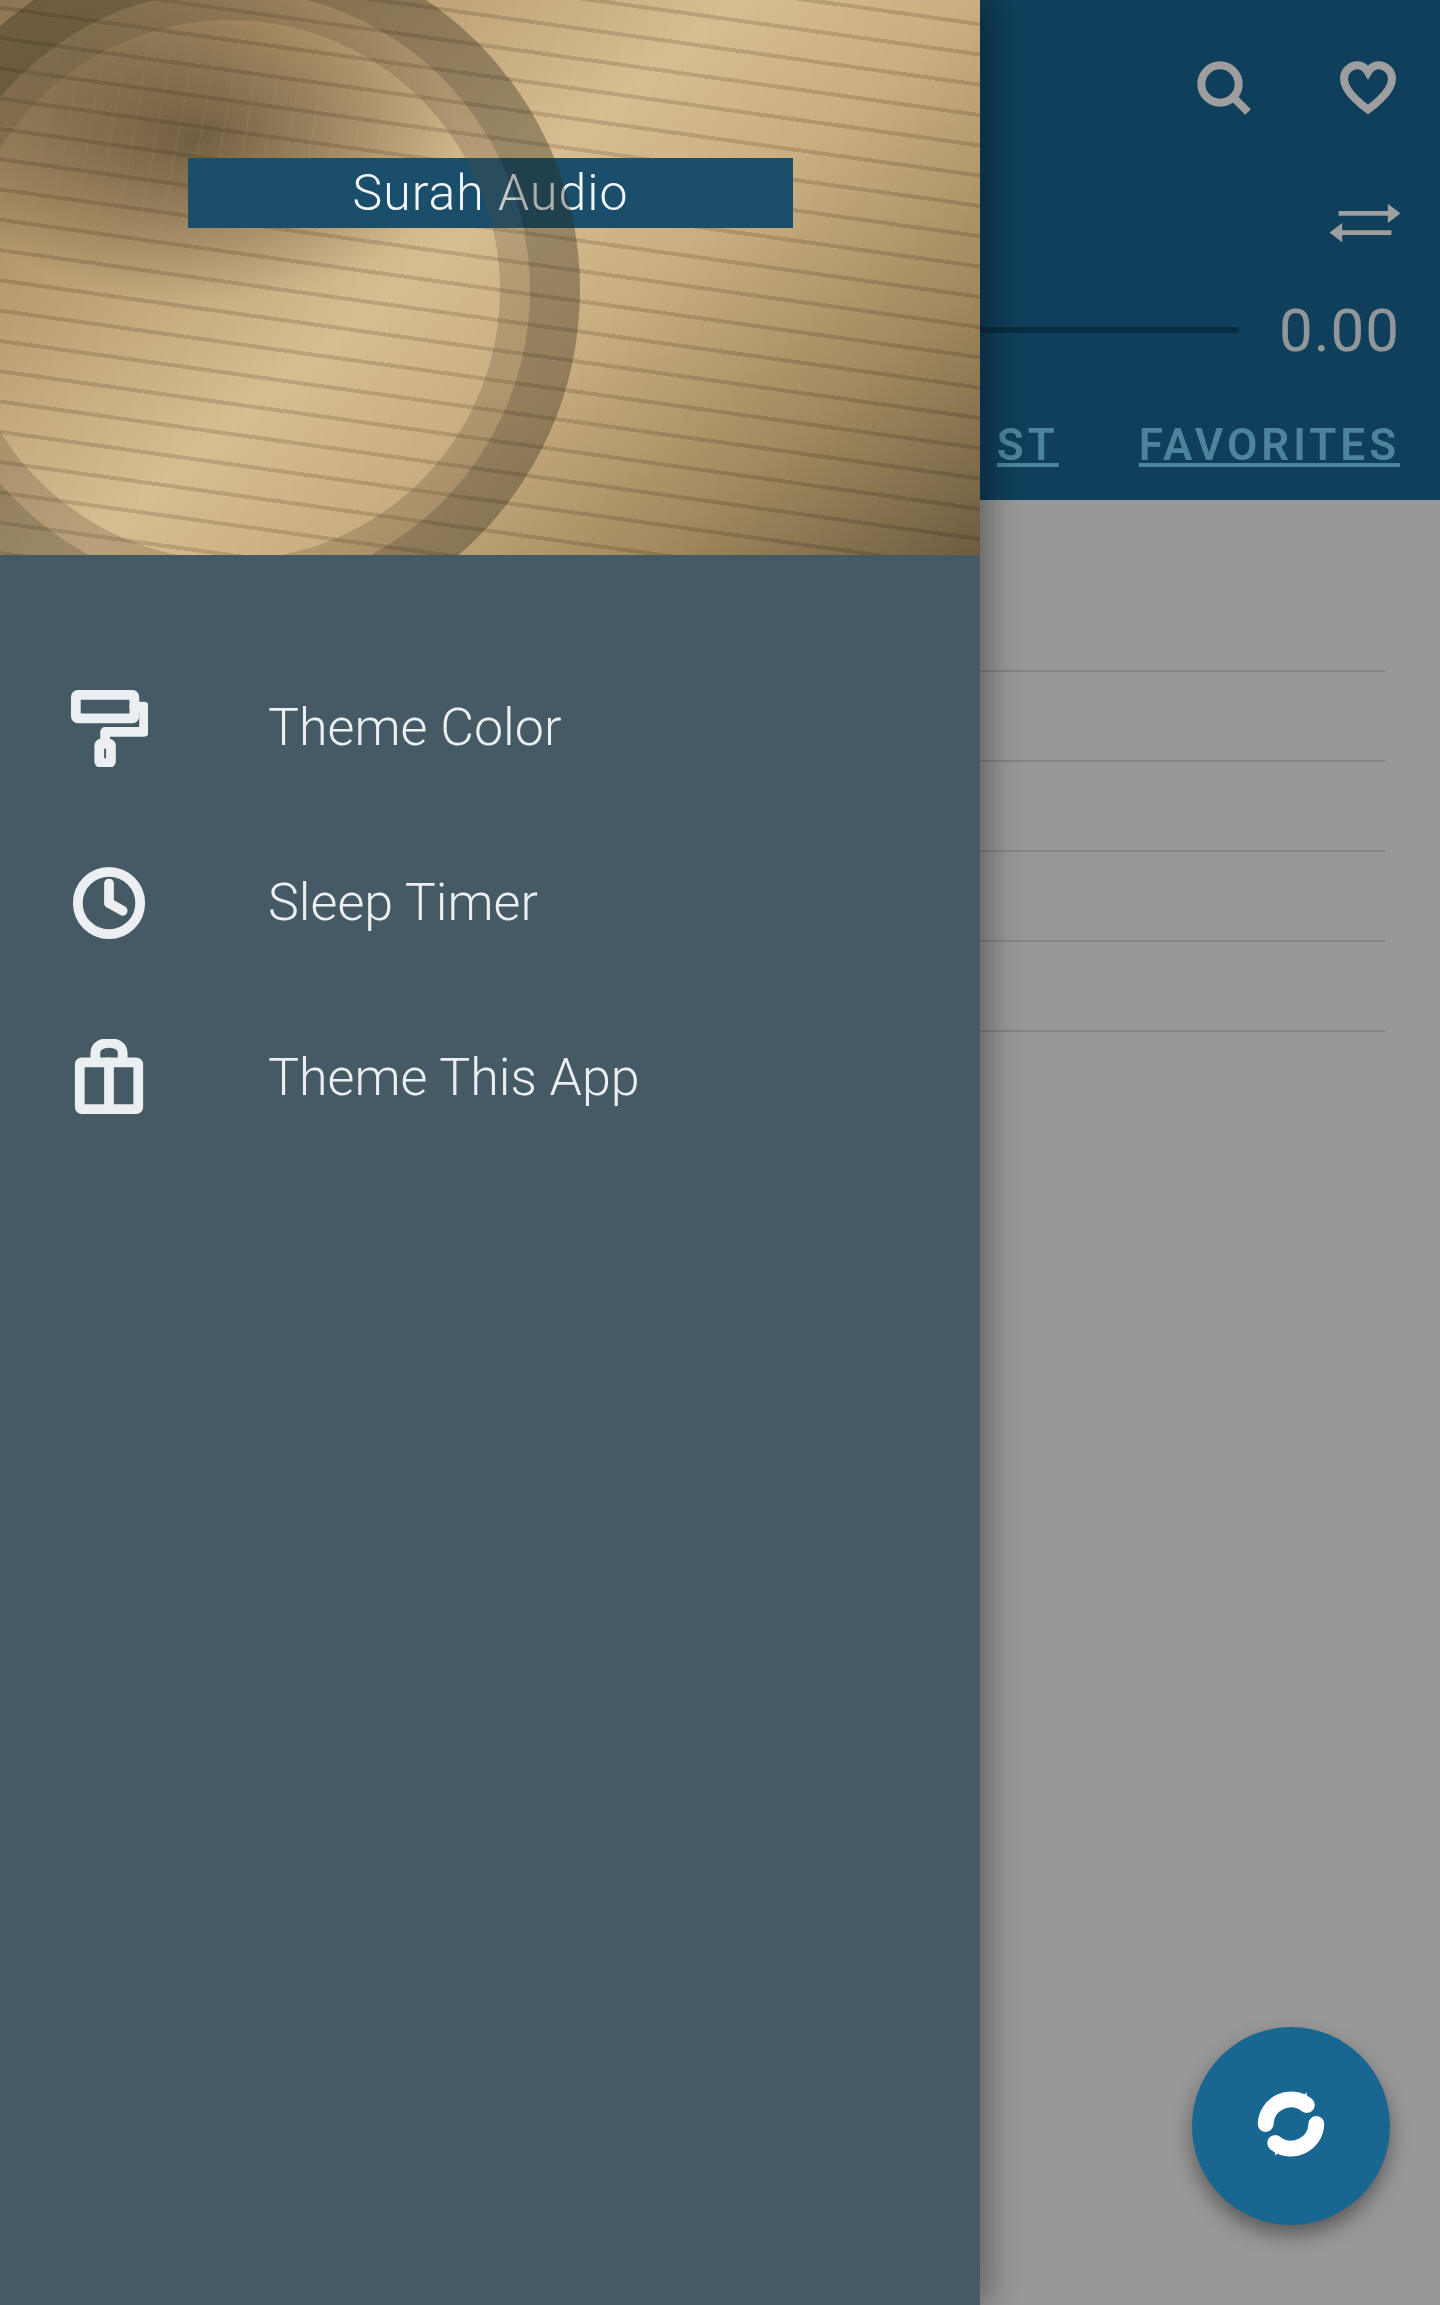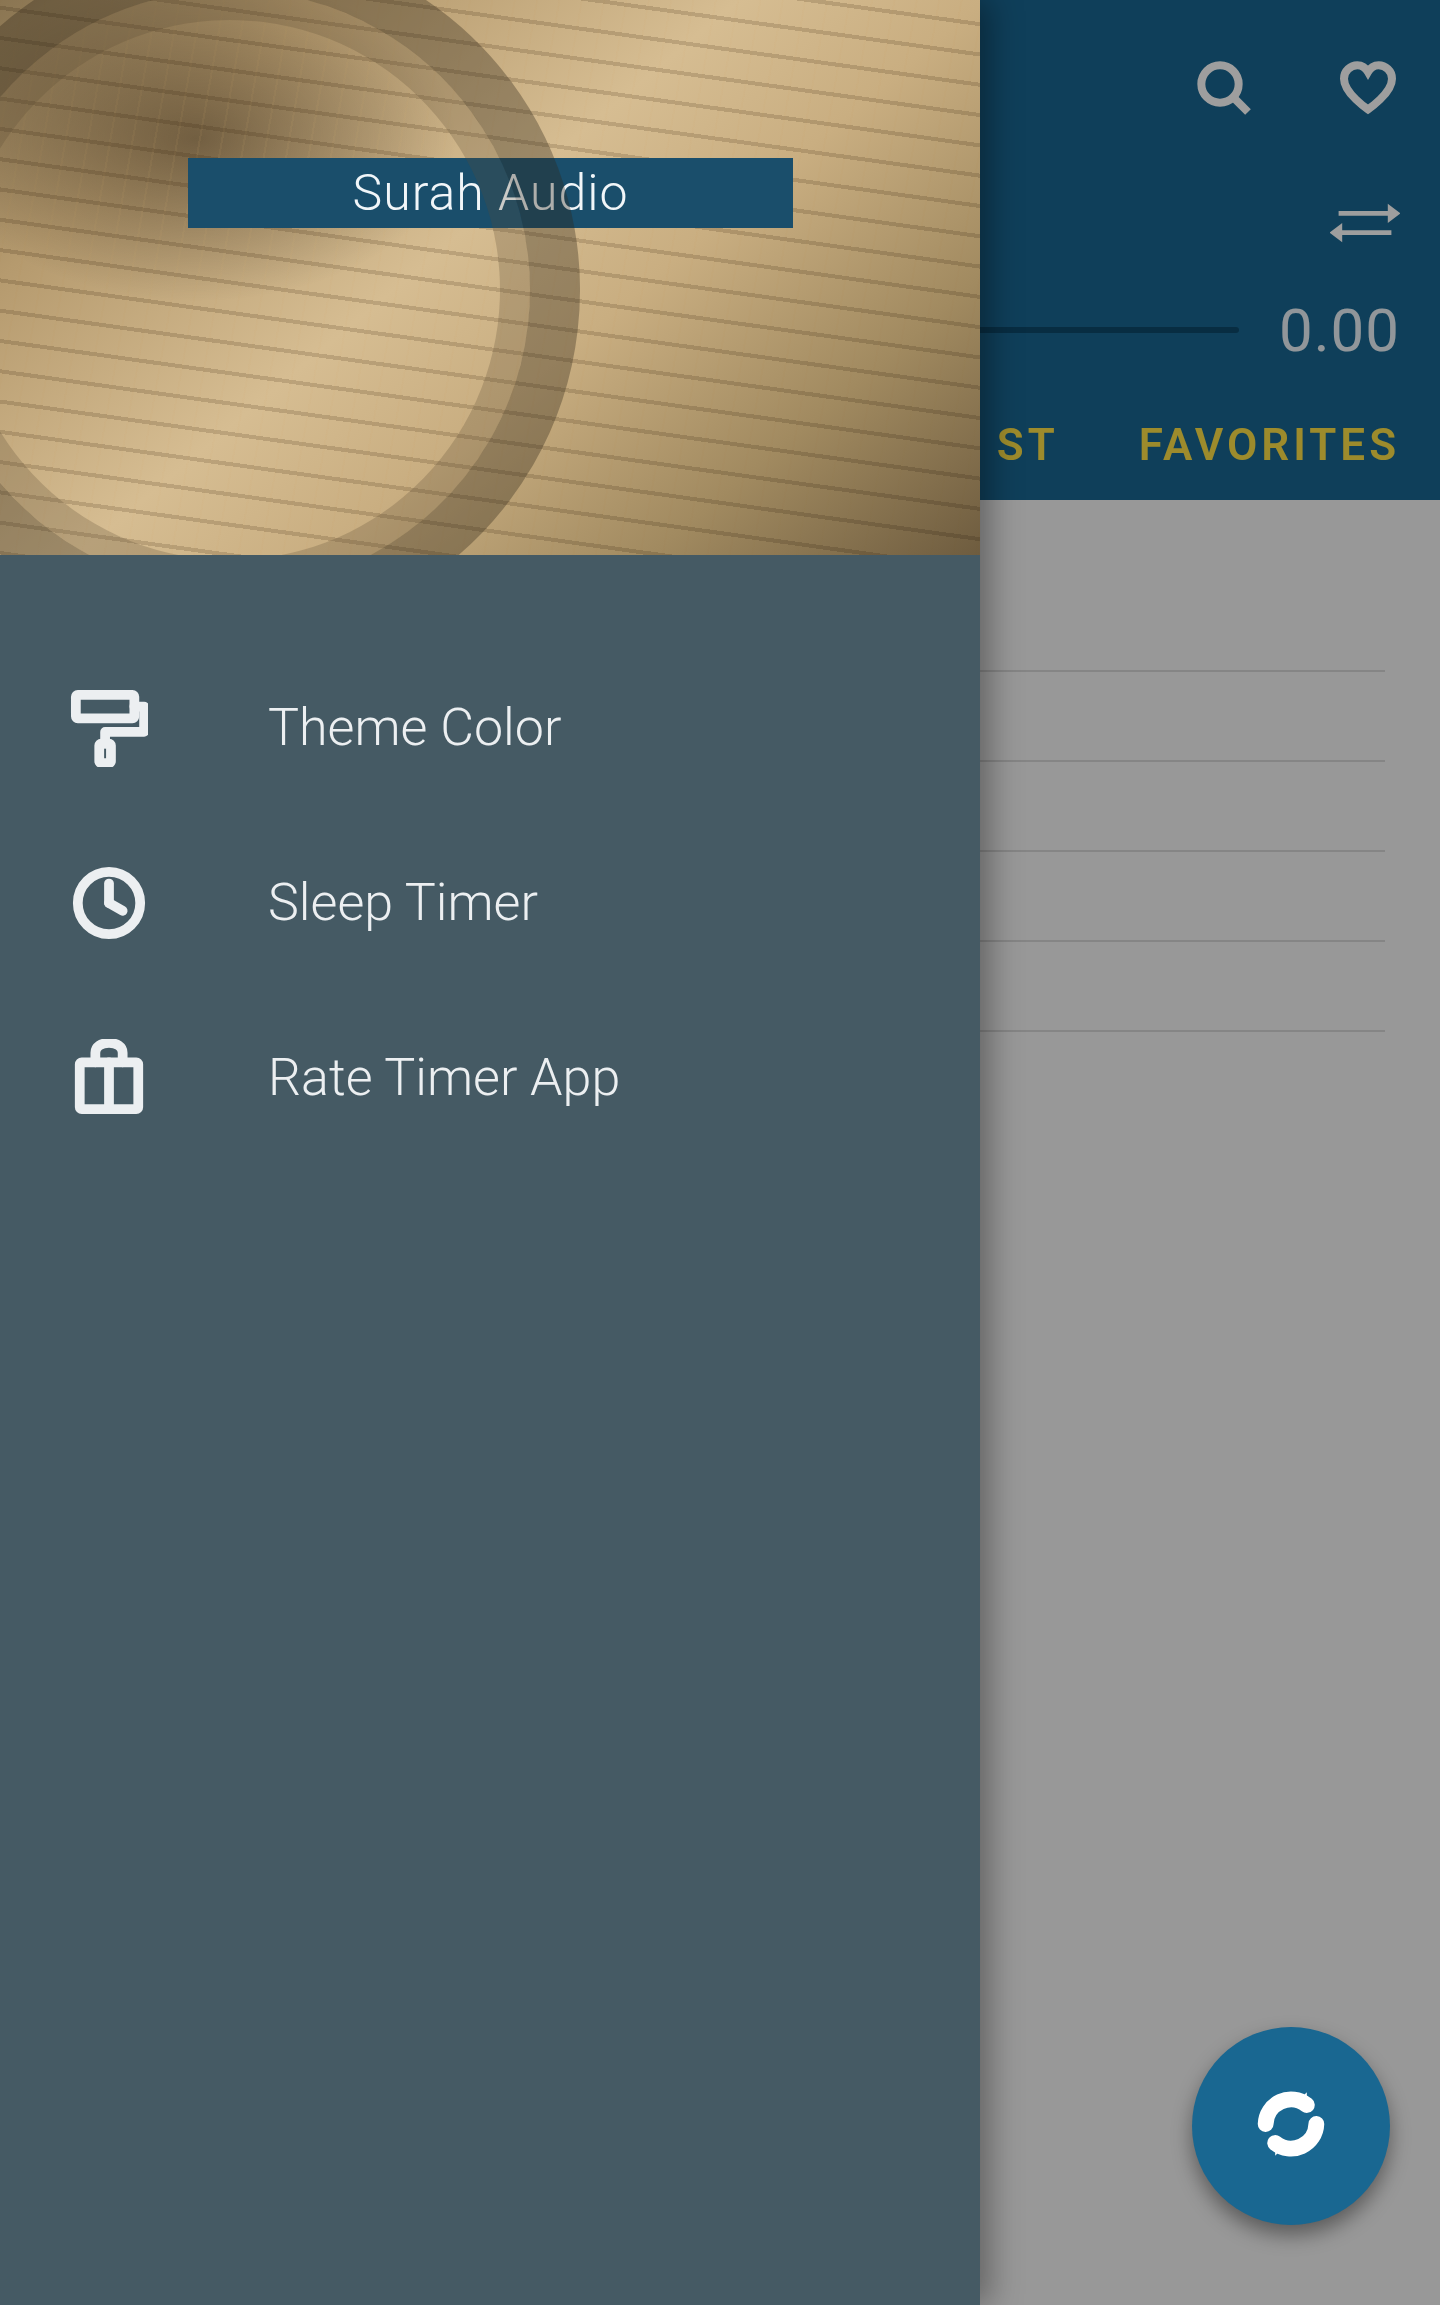--- a/index.html
+++ b/index.html
@@ -11,21 +11,21 @@
   .appbar-area { background: #196791; color: #fff; }
   .appbar-top { height: 180px; display: flex; align-items: center; justify-content: flex-end; padding: 0 40px; gap: 80px; }
   .appbar-top svg { width: 64px; height: 64px; stroke: #fff; fill: none; stroke-width: 3; }
   .player-row { height: 90px; display: flex; align-items: center; justify-content: flex-end; padding: 0 40px; }
   .player-row svg { width: 70px; height: 48px; stroke: #fff; fill: #fff; }
   .progress-row { height: 120px; display: flex; align-items: center; gap: 40px; padding: 0 40px; }
   .progress-spacer { flex: 1; }
   .progress-track { width: 280px; height: 6px; background: #0e4a6b; border-radius: 3px; }
   .progress-time { font-size: 60px; color: #eaf3f8; letter-spacing: 1px; }
   .tabs-row { height: 110px; display: flex; align-items: center; justify-content: flex-end; padding: 0 40px; gap: 60px; }
-  .tabs-row span { font-size: 44px; font-weight: 600; letter-spacing: 4px; color: #fde047; }
+  .tabs-row span { font-size: 44px; font-weight: 600; letter-spacing: 4px; color: #7dd3fc; text-decoration: underline; }
   .tabs-row span.partial { margin-right: 20px; }
   .list-area { flex: 1; background: #f5f5f5; padding-left: 610px; padding-right: 55px; padding-top: 30px; }
   .list-divider { height: 2px; background: #d7d7d7; margin: 88px 0; }
   .list-divider.first { margin-top: 140px; }
 
   
   .scrim { position: absolute; top: 0; left: 0; right: 0; bottom: 0; background: rgba(0,0,0,0.38); }
 
   
   .fab { position: absolute; right: 50px; bottom: 80px; width: 198px; height: 198px; border-radius: 50%;
@@ -146,18 +146,18 @@
     </div>
 
     <div class="drawer-item">
       <span class="drawer-item-icon">
         <svg viewBox="0 0 40 40">
           <rect x="5" y="12" width="30" height="24" rx="1"></rect>
           <path d="M13 12 L13 7 C13 4 16 2 20 2 C24 2 27 4 27 7 L27 12"></path>
           <line x1="20" y1="12" x2="20" y2="36"></line>
         </svg>
       </span>
-      <span class="drawer-item-label">Rate Timer App</span>
+      <span class="drawer-item-label">Theme This App</span>
     </div>
 
 
   </div>
 </div>
 
 </body></html>

